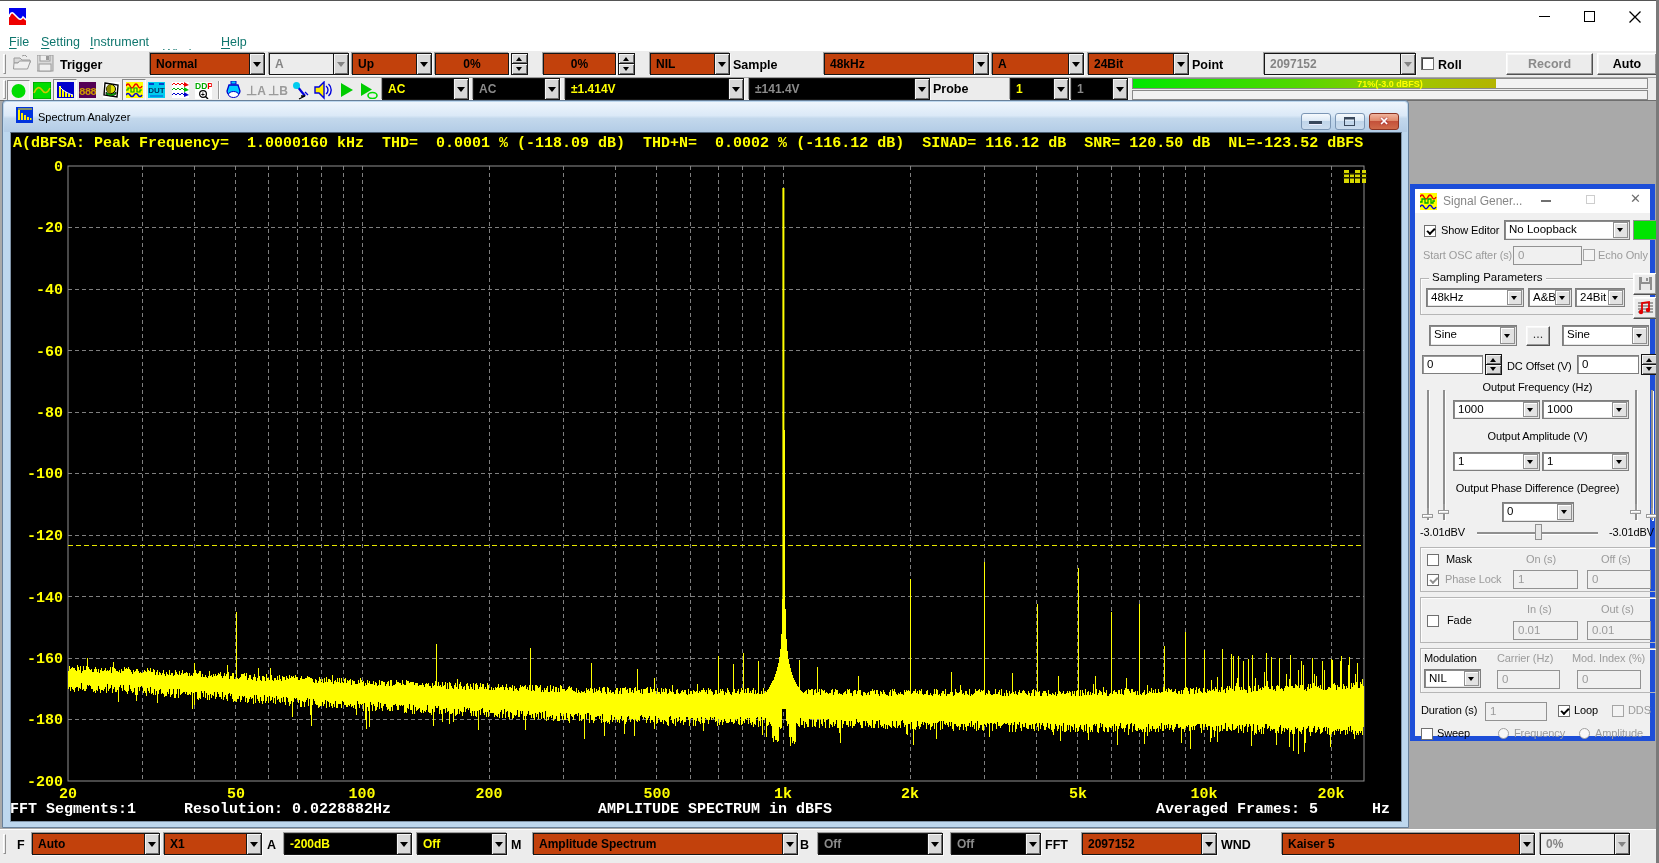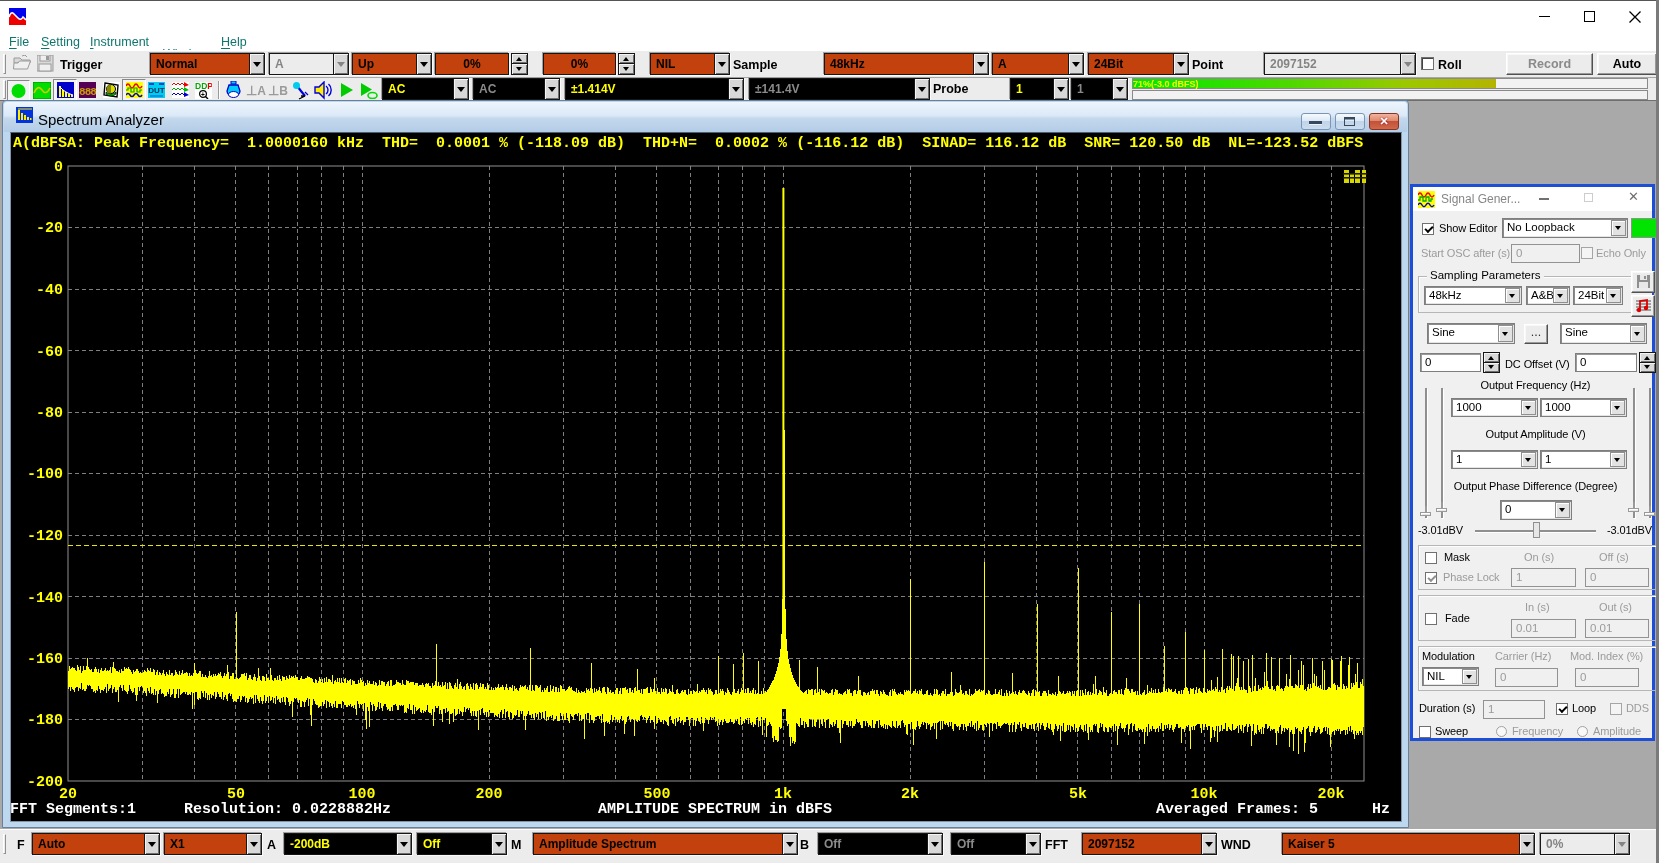--- a/index.html
+++ b/index.html
@@ -25,21 +25,21 @@
 .blab{font-weight:bold;font-size:12.5px;color:#000}
 .btn{position:absolute;background:#ececec;border:1px solid;border-color:#fff #505050 #505050 #fff;box-shadow:inset -1px -1px 0 #9a9a9a,inset 1px 1px 0 #f8f8f8;text-align:center;font-weight:bold;font-size:12.5px}
 .cbx{width:13px;height:13px;background:#fff;border:1px solid #707070;box-shadow:inset 1px 1px 0 #444}
 .icax{font-size:13px;color:#9a9a9a;font-weight:bold}
 .icax span{font-size:12px}
 
 #sa{position:absolute;left:2px;top:100px;width:1407px;height:728px;background:#bdd7ee;border:1px solid #68809a;border-radius:4px 4px 0 0}
 #satitle{position:absolute;left:1px;top:1px;right:1px;height:30px;background:linear-gradient(#eef5fc,#dbe9f7 45%,#c3d8ec 55%,#b3cce6);border-radius:3px 3px 0 0;font-size:12px;color:#000}
 .sabtn{position:absolute;top:11px;width:30px;height:17px;border:1px solid #7b96b5;border-radius:3px;background:linear-gradient(#f6fafd,#dce9f6 45%,#c0d5ea 50%,#cbdcee)}
 
-#sg{position:absolute;left:1410px;top:184px;width:245px;height:557px;background:#f0f0f0;border:3px solid #1d4ed8}
+#sg{position:absolute;left:1410px;top:184px;width:245px;height:557px;background:#f0f0f0;border:5px solid #1d4ed8}
 #sgtitle{position:absolute;left:0;top:0;right:0;height:24px;background:#fff}
 .sgt{font-size:11px;letter-spacing:-0.1px;color:#000}
 .sgg{font-size:11px;letter-spacing:-0.1px;color:#9b9b9b}
 .sgb{font-size:11px;letter-spacing:-0.1px;font-weight:normal;color:#000}
 .sgc{position:absolute;background:#fff;border:1px solid #7e7e7e;box-shadow:inset 1px 1px 0 #8a8a8a,inset -1px -1px 0 #e4e4e4;font-size:11.5px;color:#000}
 .sgc .ct{display:inline-block;margin-top:2px;margin-left:4px;white-space:pre}
 .sga{position:absolute;right:1px;top:1px;bottom:1px;width:15px;background:#e2e2e2;border:1px solid #8f8f8f;box-shadow:inset 1px 1px 0 #fff}
 .sga i{position:absolute;left:3px;top:50%;margin-top:-2px;border:3.5px solid transparent;border-top:4.5px solid #000;border-bottom:none}
 .sge{position:absolute;background:#fff;border:1px solid #7e7e7e;box-shadow:inset 1px 1px 0 #9a9a9a;font-size:11.5px;color:#000;padding:2px 0 0 4px}
 .sge.sgdis{background:#f0f0f0;color:#9b9b9b;box-shadow:none;border:1px solid #929292}
@@ -232,39 +232,39 @@
       </span></div>
     <div class="ab blab" style="left:933px;top:4px">Probe</div>
     <div class="combo blk" style="left:1010px;top:0px;width:59px;height:22px;font-size:12px;font-weight:bold;padding-left:5px"><span class="ct">1</span><span class="ca">
         <i></i>
       </span></div>
     <div class="combo blkdis" style="left:1071px;top:0px;width:57px;height:22px;font-size:12px;font-weight:bold;padding-left:5px"><span class="ct">1</span><span class="ca">
         <i></i>
       </span></div>
     <div class="ab" style="left:1132px;top:0px;width:516px;height:11px;border:1px solid #8a8a8a;background:#f2f2f2">
 <div class="ab" style="left:0;top:0;height:9px;width:363px;background:linear-gradient(90deg,#00e800,#52d800 45%,#9cc800 75%,#b4b400)"></div>
-<div class="ab" style="left:0;top:0;width:514px;height:9px;font:bold 9px 'Liberation Sans';color:#ffff00;line-height:10px">71%(-3.0 dBFS)</div>
+<div class="ab" style="left:0;top:0;width:514px;height:9px;text-align:center;font:bold 9px 'Liberation Sans';color:#ffff00;line-height:10px">71%(-3.0 dBFS)</div>
 </div>
     <div class="ab" style="left:1132px;top:12px;width:516px;height:10px;border:1px solid #8a8a8a;background:#f2f2f2"></div>
   </div>
 <div id="wks"></div>
 <div id="sa">
     <div id="satitle">
 <svg class="ab" style="left:12px;top:5px" width="17" height="16" viewBox="0 0 17 16">
         <rect width="17" height="16" fill="#0033dd"></rect>
         <g fill="#ffee00">
           <rect x="2" y="3" width="2" height="10"></rect>
           <rect x="5" y="6" width="2" height="7"></rect>
           <rect x="8" y="8" width="2" height="5"></rect>
           <rect x="11" y="10" width="2" height="3"></rect>
           <rect x="14" y="11" width="1.5" height="2"></rect>
         </g>
         <line x1="2" y1="2" x2="16" y2="2" stroke="#ffee00"></line>
       </svg>
-<div class="ab" style="left:34px;top:9px;font-size:15px">Spectrum Analyzer</div>
+<div class="ab" style="left:34px;top:9px;font-size:11px">Spectrum Analyzer</div>
 <div class="sabtn" style="left:1297px">
         <div class="ab" style="left:7px;top:7px;width:13px;height:3px;background:#39485c;box-shadow:0 1px 0 #eef"></div>
       </div>
 <div class="sabtn" style="left:1331px">
         <div class="ab" style="left:8px;top:3px;width:11px;height:9px;border:1.5px solid #39485c;box-shadow:inset 0 1.5px 0 #39485c"></div>
       </div>
 <div class="sabtn" style="left:1365px;background:linear-gradient(#f0b49e,#e08a6c 45%,#c4513a 50%,#cf6a4a);border-color:#8a3323">
         <div class="ab" style="left:0;top:1px;width:28px;text-align:center;color:#fff;font-size:11px;font-weight:bold;text-shadow:0 0 2px #802">✕</div>
       </div>
 </div>

